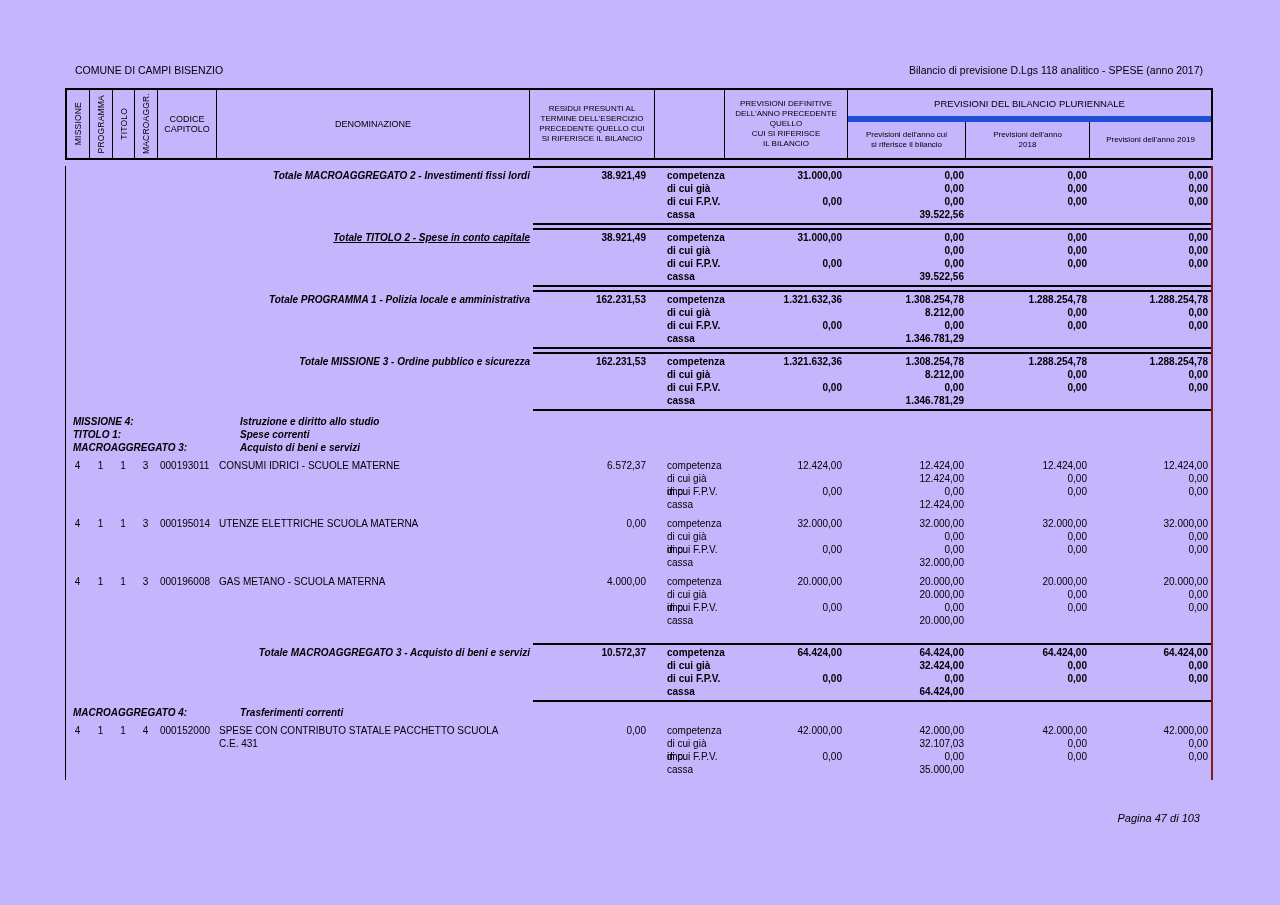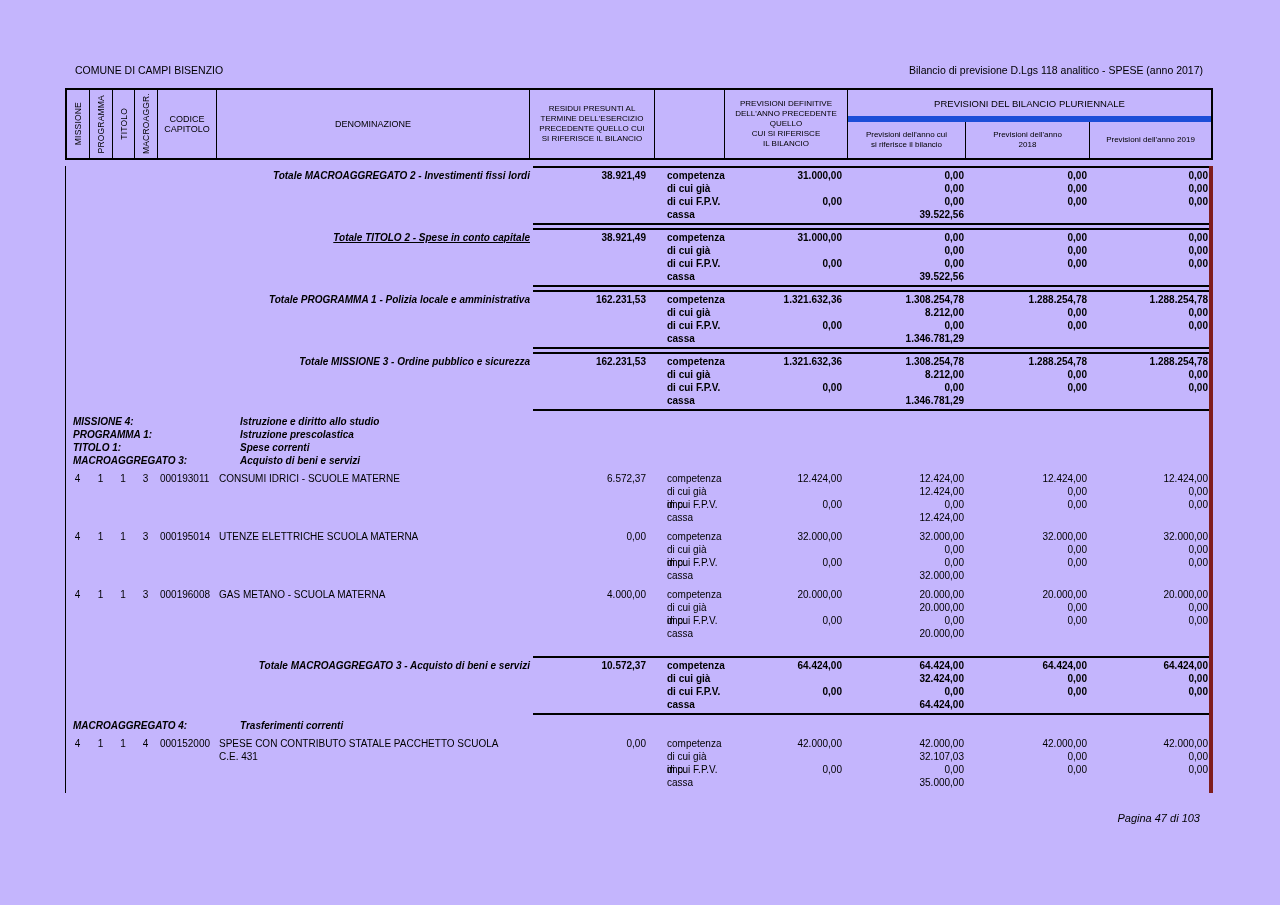--- a/index.html
+++ b/index.html
@@ -19,21 +19,21 @@
   .th-rot span{writing-mode:vertical-rl;transform:rotate(180deg);font-size:8.5px;letter-spacing:0.2px;}
   .th-code{font-size:9px;}
   .th-denom{font-size:9px;}
   .th-small{font-size:8px;padding:0 2px;}
   .th-plur{display:flex;flex-direction:column;}
   .plur-top{height:26px;border-bottom:6px solid #1d4ed8;display:flex;align-items:center;justify-content:center;font-size:9.5px;}
   .plur-cols{flex:1;display:grid;grid-template-columns:118px 124px 121px;}
   .plur-cols .th:last-child{border-right:none;}
 
   
-  .tbody{border-left:1px solid #000;border-right:4px solid #7f1d1d;box-sizing:border-box;
+  .tbody{border-left:1px solid #000;border-right:2px solid #7f1d1d;box-sizing:border-box;
          width:1148px;padding-bottom:4px;font-size:10px;}
   .row-line{display:grid;grid-template-columns:23px 23px 22px 23px 59px 317px 125px 70px 123px 118px 124px 119px;
             grid-template-rows:13px;height:13px;}
   .row-line>div{line-height:13px;overflow:visible;}
 
   .group{position:relative;}
   .group.total{padding:3px 0 4px;margin-top:3px;font-weight:bold;}
   .group.total::before,.group.total::after{content:"";position:absolute;left:467px;right:0;border-top:2px solid #000;}
   .group.total::before{top:0;}
   .group.total::after{bottom:0;}
@@ -211,24 +211,20 @@
             <div class="c-label" style="grid-area: 1 / 8;">cassa</div>
             <div class="c-amt c-anno" style="grid-area: 1 / 10;">1.346.781,29</div>
           </div>
         </div>
         <div class="section-block">
           <div class="section-line">
             <div class="sec-label">MISSIONE 4:</div>
             <div class="sec-desc">Istruzione e diritto allo studio</div>
           </div>
           <div class="section-line">
-            <div class="sec-label">PROGRAMMA 1:</div>
-            <div class="sec-desc">Istruzione prescolastica</div>
-          </div>
-          <div class="section-line">
             <div class="sec-label">TITOLO 1:</div>
             <div class="sec-desc">Spese correnti</div>
           </div>
           <div class="section-line">
             <div class="sec-label">MACROAGGREGATO 3:</div>
             <div class="sec-desc">Acquisto di beni e servizi</div>
           </div>
         </div>
         <div class="group detail">
           <div class="row-line">

